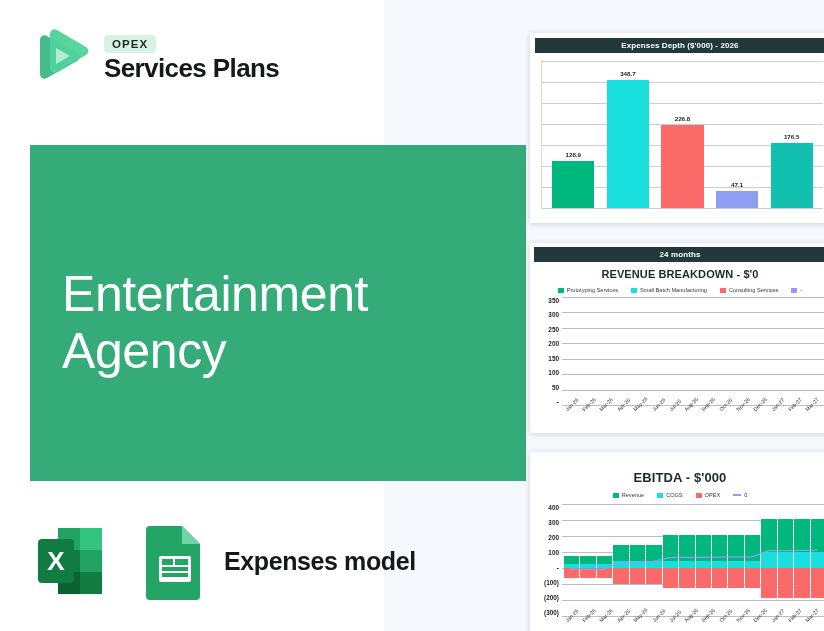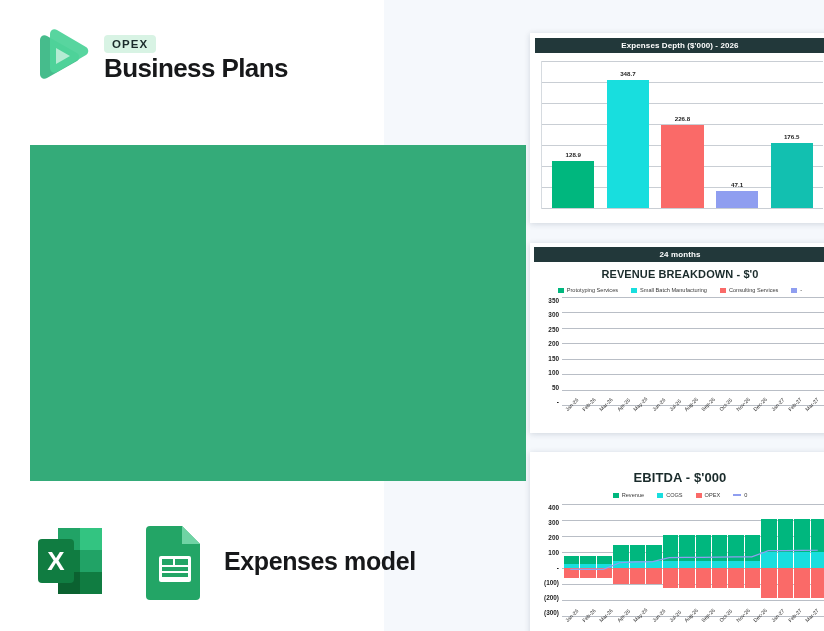--- a/index.html
+++ b/index.html
@@ -183,25 +183,27 @@
   <div class="logo-wrap">
     <div class="logo-mark">
       <svg width="60" height="62" viewBox="0 0 60 62">
         <path d="M10 12 C10 8 14 6 17 8 L47 25 C50 27 50 31 47 33 L17 50 C14 52 10 50 10 46 Z" fill="#3cb886" opacity="0.95"></path>
         <path d="M20 6 C20 2 24 0 27 2 L56 19 C59 21 59 25 56 27 L27 44 C24 46 20 44 20 40 Z" fill="#4fd39a" opacity="0.95"></path>
         <path d="M26 20 L40 28 L26 36 Z" fill="#c8f0dd" opacity="0.85"></path>
       </svg>
     </div>
     <div class="logo-text-col">
       <div class="badge-ready">OPEX</div>
-      <div class="brand-name">Business Plans</div>
+      <div class="brand-name">Services Plans</div>
     </div>
   </div>
 
   <div class="hero-band"></div>
+  <div class="hero-title">Entertainment
+Agency</div>
 
   <div class="footer-row">
     <div class="icon-stack">
       <svg width="96" height="78" viewBox="0 0 96 78">
         <rect x="28" y="6" width="44" height="22" fill="#21a366"></rect>
         <rect x="28" y="28" width="44" height="22" fill="#107c41"></rect>
         <rect x="28" y="50" width="44" height="22" fill="#0b6130"></rect>
         <rect x="50" y="6" width="22" height="22" fill="#33c481"></rect>
         <rect x="50" y="28" width="22" height="22" fill="#21a366"></rect>
         <rect x="50" y="50" width="22" height="22" fill="#107c41"></rect>

